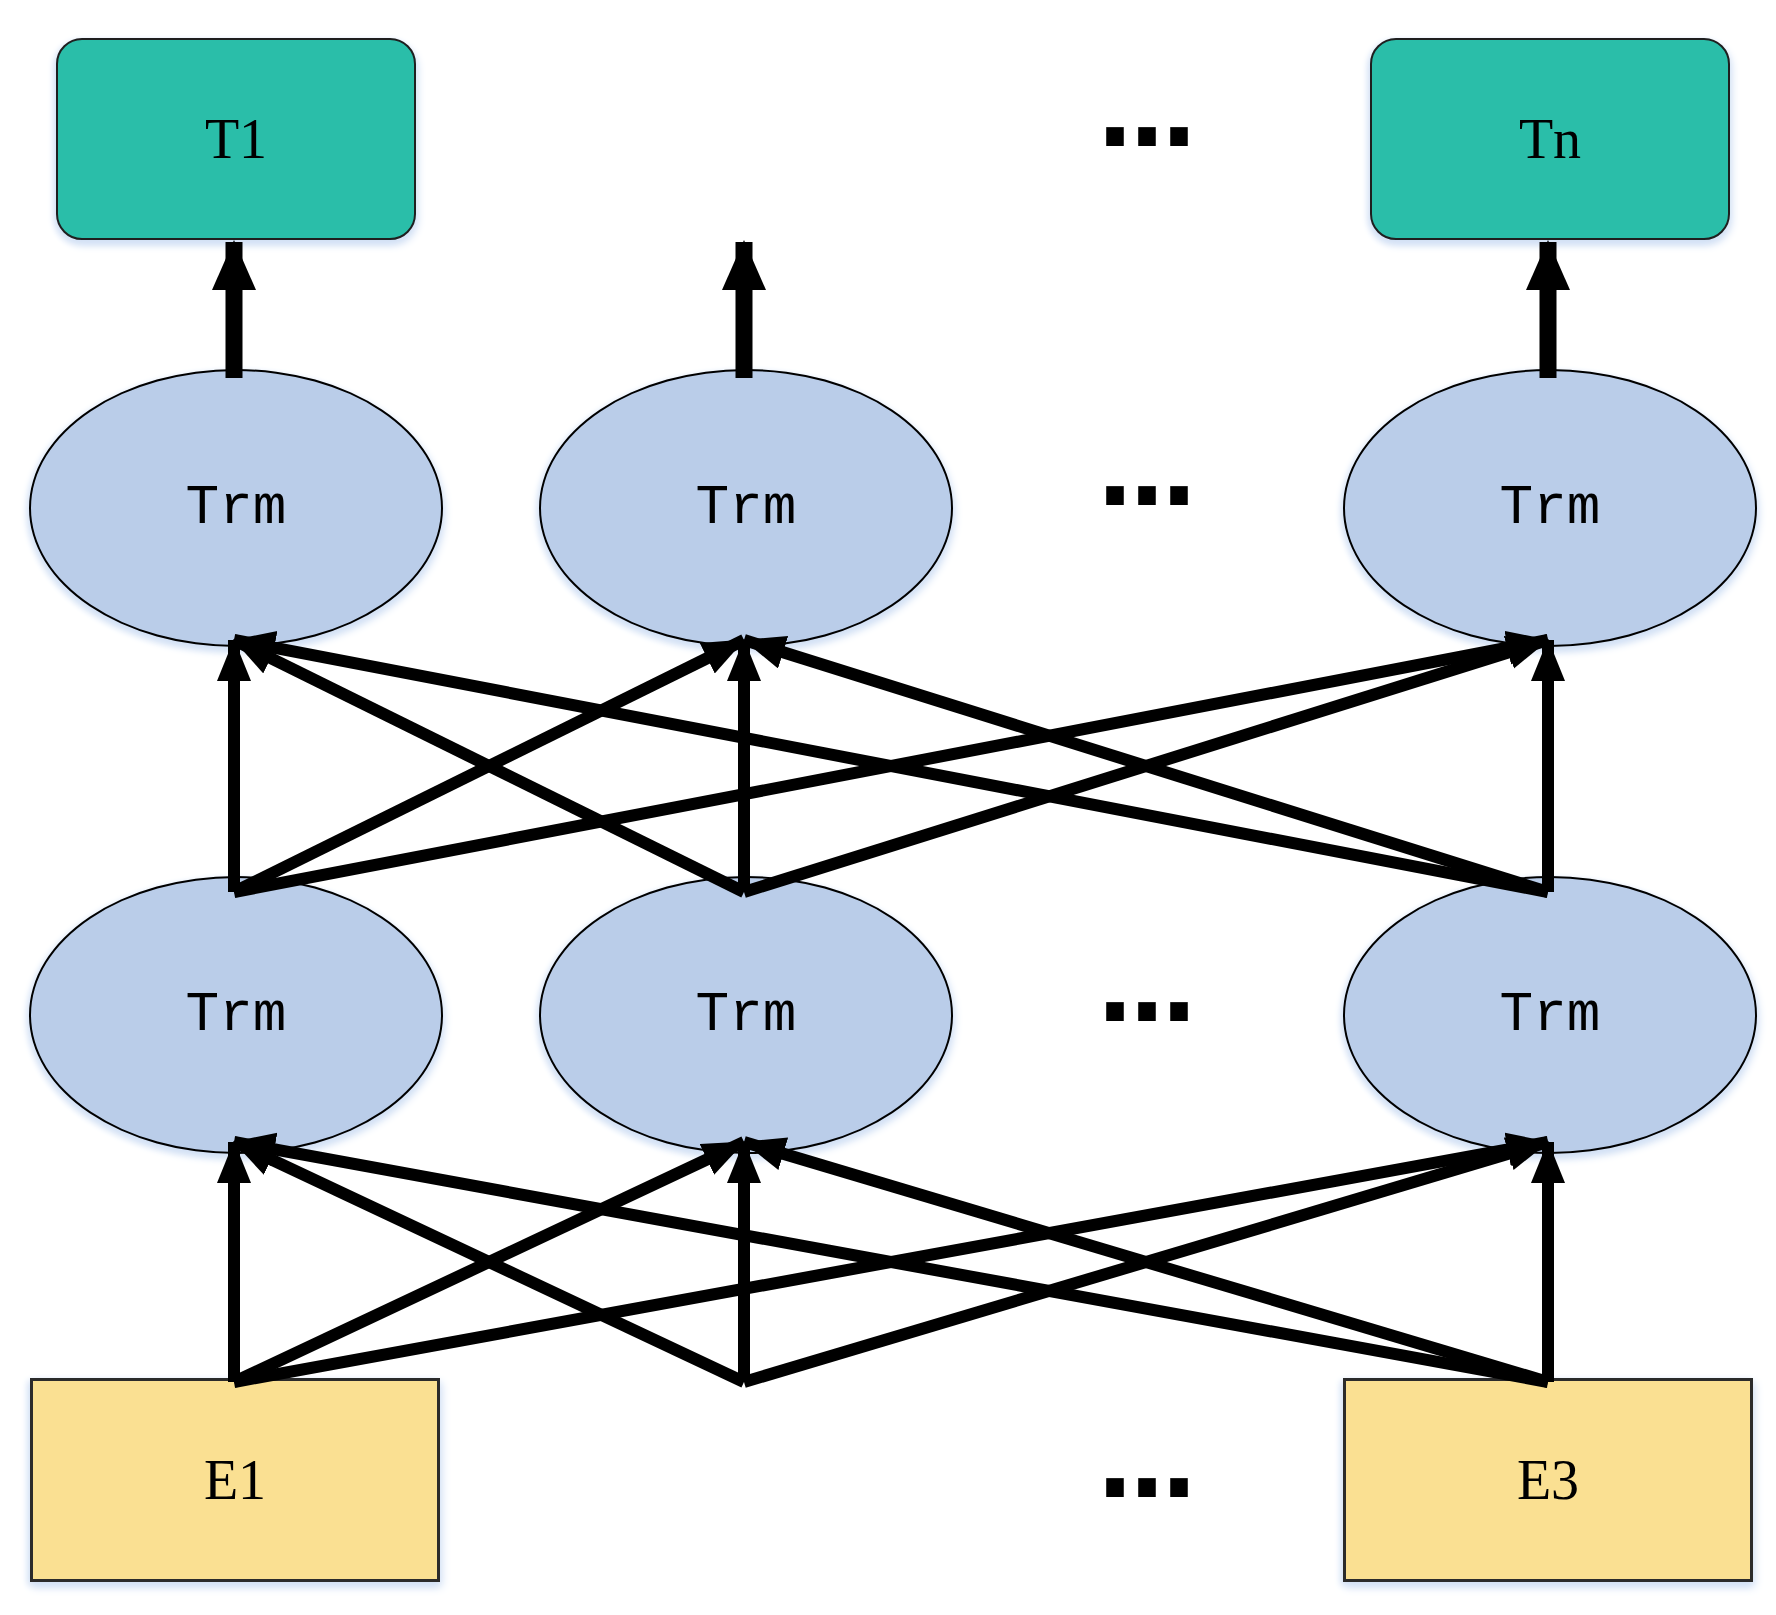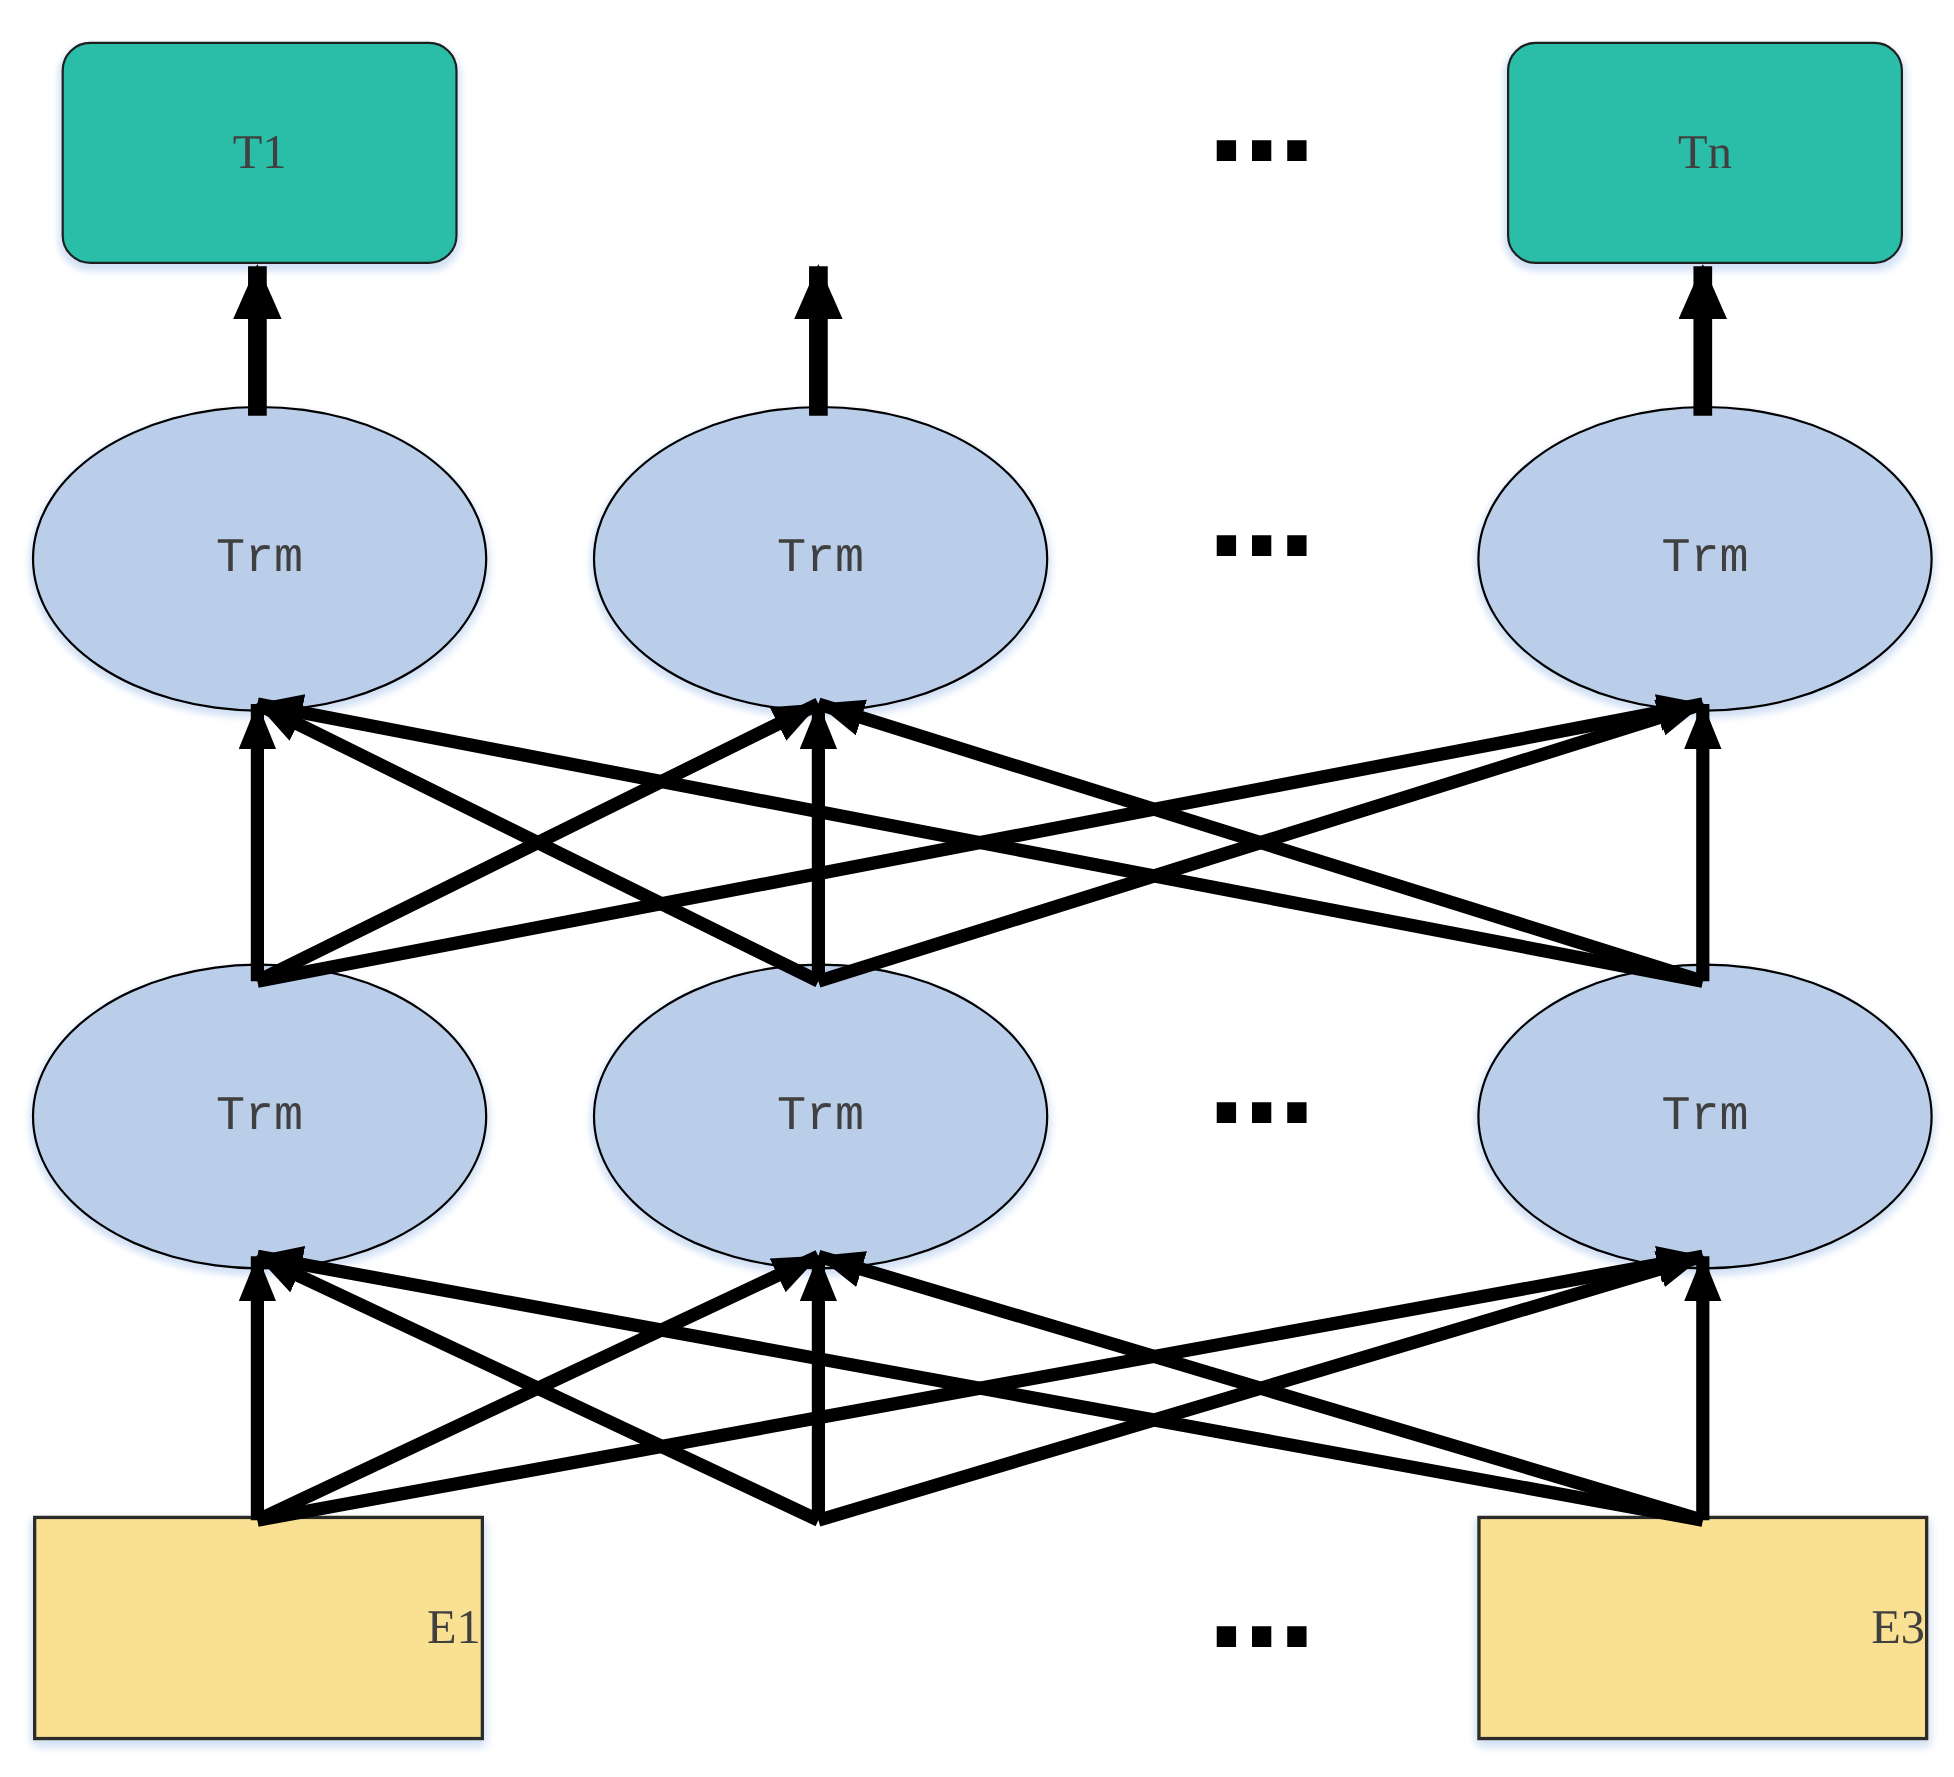--- a/index.html
+++ b/index.html
@@ -6,22 +6,22 @@
   .canvas{
     position:relative;
     width:1776px;height:1615px;
     background:var(--bg,#ffffff);
     overflow:hidden;
     font-family:"Liberation Serif", serif;
   }
   .node{
     position:absolute;
     display:flex;align-items:center;justify-content:center;
-    color:#404040;
-    font-size:44px;
+    color:#000000;
+    font-size:56px;
     line-height:1;
     z-index:1;
   }
   .tbox{
     width:356px;height:198px;
     background:var(--teal);
     border:2px solid var(--border);
     border-radius:26px;
     box-shadow:2px 5px 9px var(--glow), -2px 3px 7px var(--glow);
   }
@@ -31,21 +31,20 @@
     border:2px solid #000;
     border-radius:50%;
     box-shadow:2px 5px 9px var(--glow), -2px 3px 7px var(--glow);
     font-family:Liberation Mono, monospace;
   }
   .ebox{
     width:404px;height:198px;
     background:var(--yellow);
     border:3px solid #2b2b2b;
     box-shadow:2px 5px 9px var(--glow), -2px 3px 7px var(--glow);
-    justify-content:flex-end;
   }
   .dots{
     position:absolute;
     font-family:"DejaVu Sans", sans-serif;
     font-weight:bold;
     font-size:100px;
     letter-spacing:-6px;
     line-height:100px;
     color:#000;
     z-index:1;

